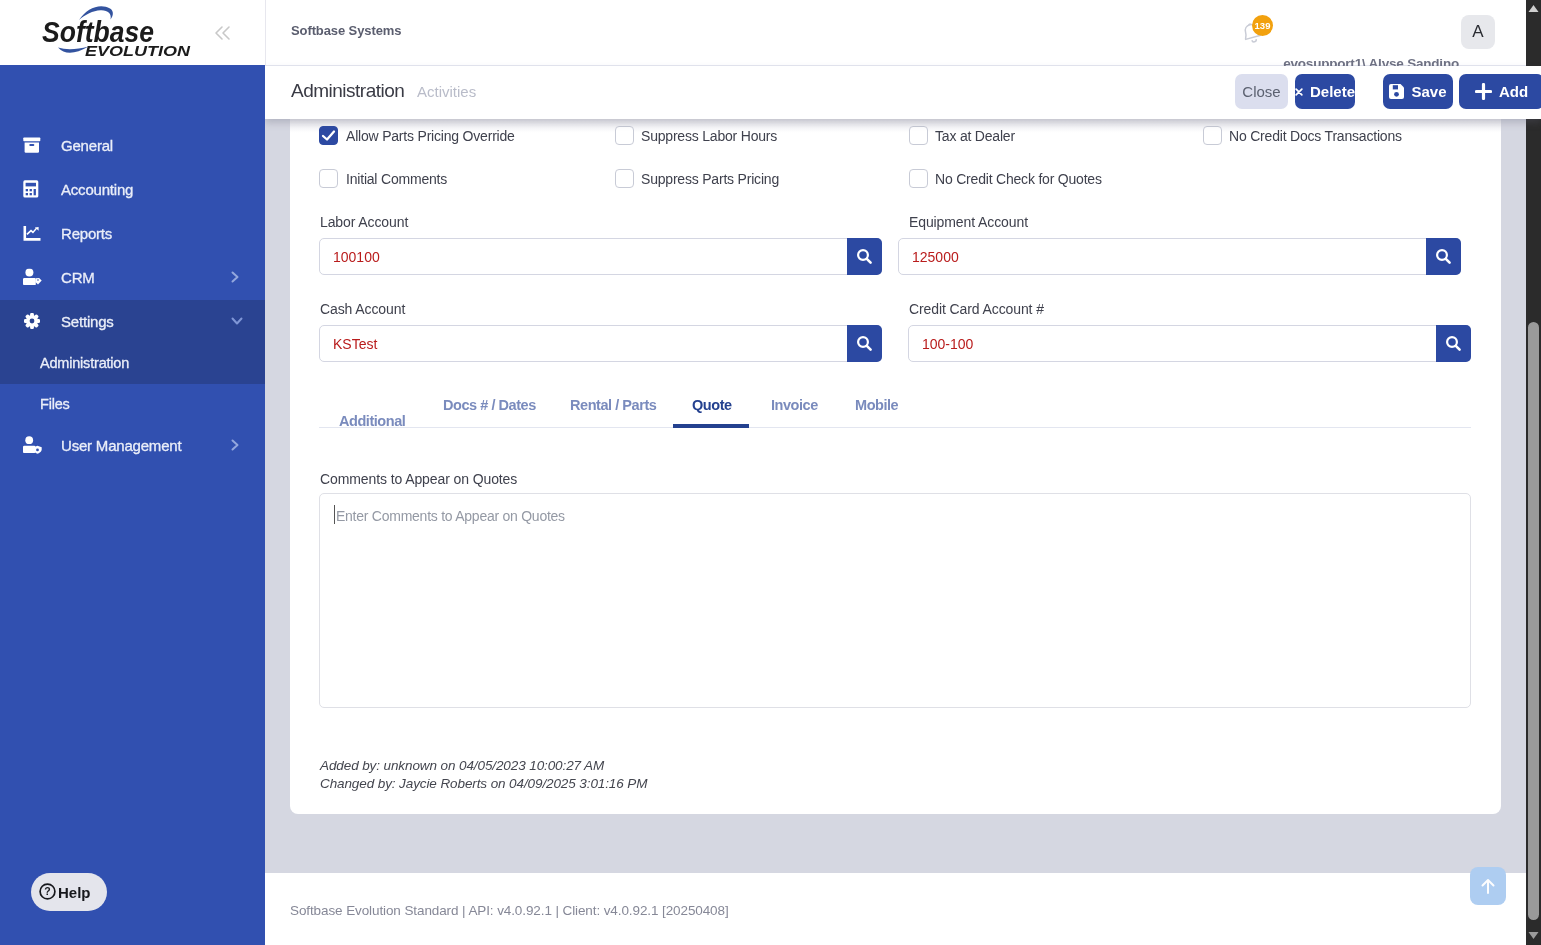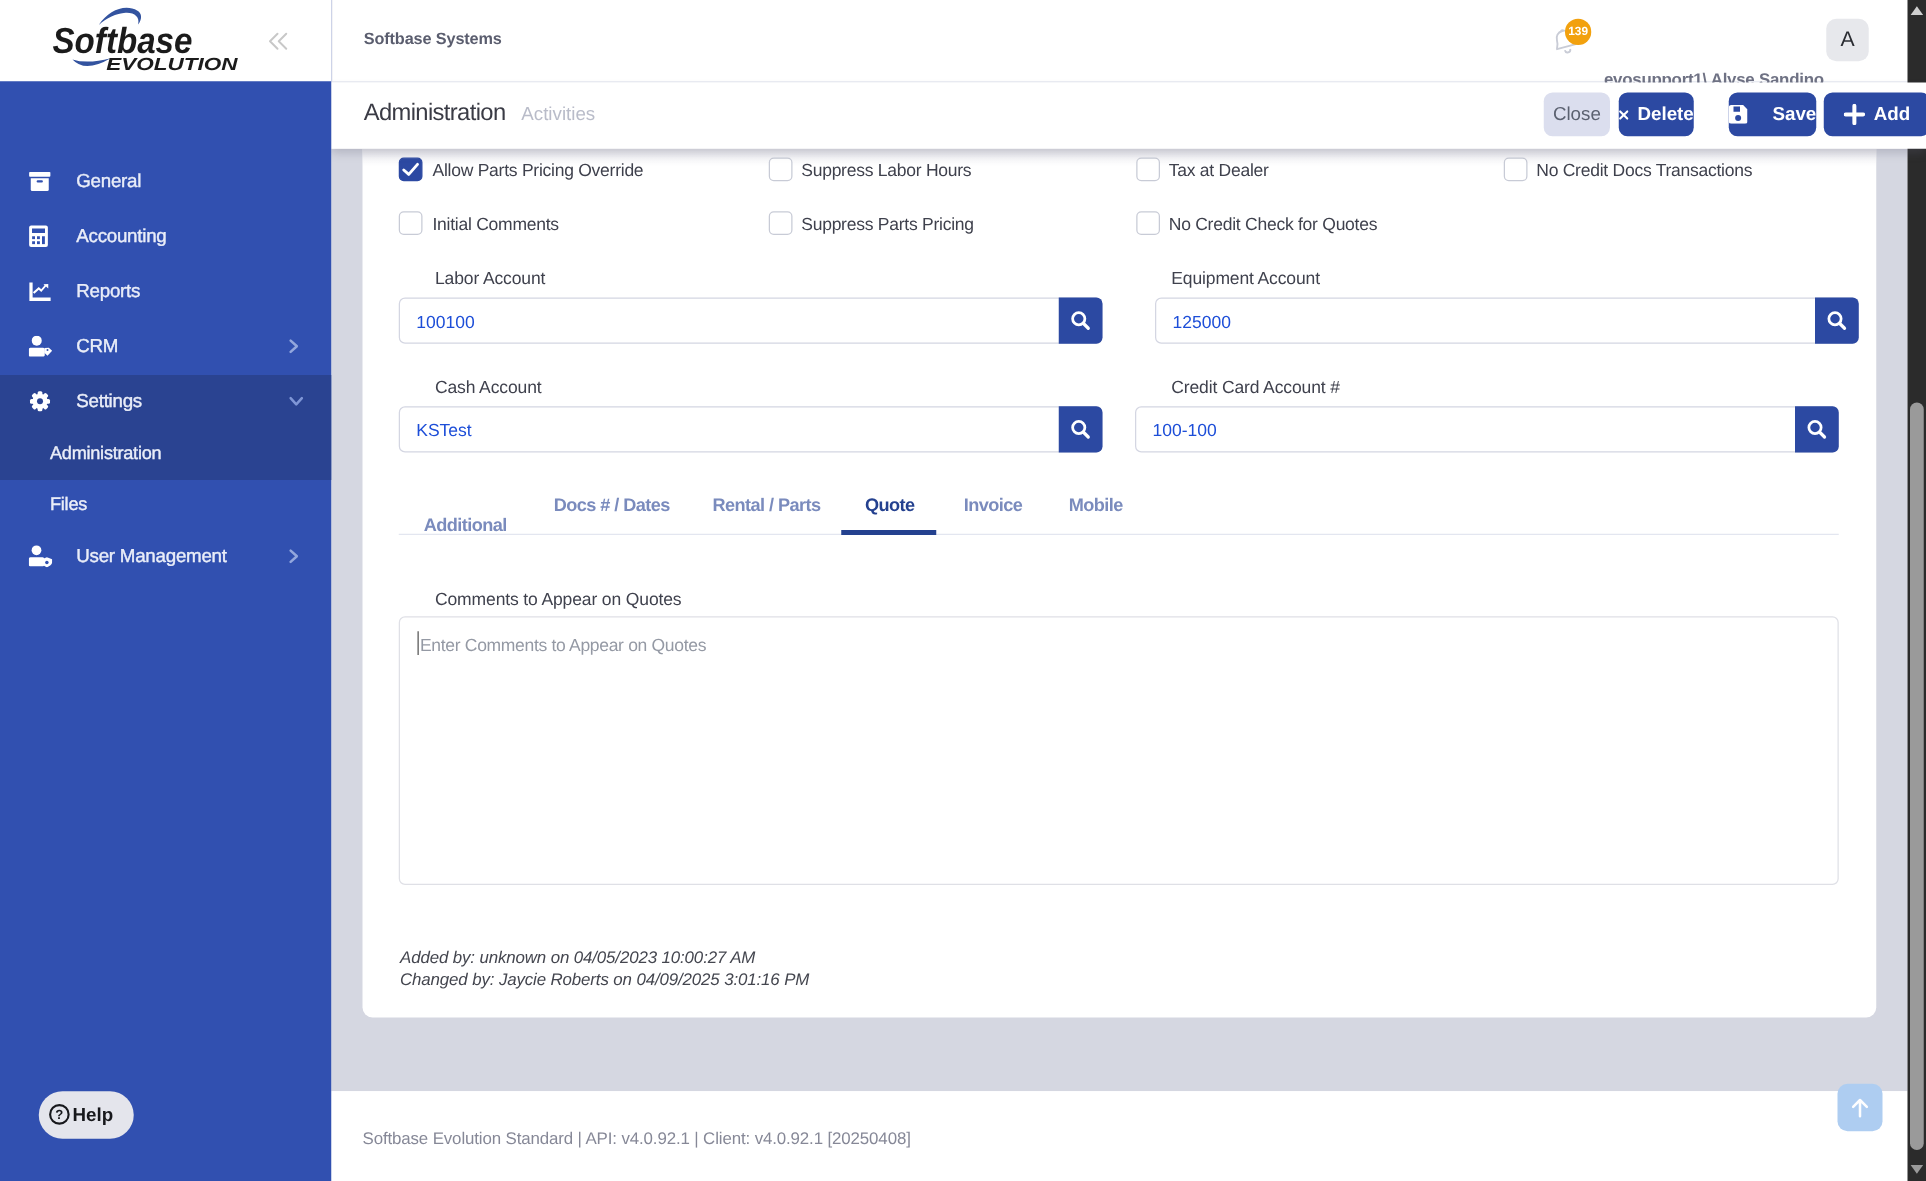--- a/index.html
+++ b/index.html
@@ -35,23 +35,23 @@
 
 
 #main { position:absolute; left:265px; top:119px; width:1261px; height:754px; background:#d5d7e1; }
 #card { position:absolute; left:25px; top:0; width:1211px; height:695px; background:#fff; border-radius:0 0 8px 8px; }
 #card-shade { position:absolute; left:0; top:0; width:100%; height:14px; background:linear-gradient(#ebebf0, rgba(255,255,255,0)); }
 
 .cklabel { font-size:14px; color:#3f414d; position:absolute; letter-spacing:-0.2px; white-space:nowrap; }
 .ckbox { position:absolute; width:19px; height:19px; border:1px solid #c8cbd6; border-radius:4px; background:#fff; }
 .ckbox.on { background:#2c49a2; border-color:#2c49a2; }
 
-.field-label { position:absolute; font-size:14px; color:#3f414d; letter-spacing:-0.1px;margin-left:28px; }
+.field-label { position:absolute; font-size:14px; color:#3f414d; letter-spacing:-0.1px; }
 .input { position:absolute; width:563px; height:37px; border:1px solid #d4d6e2; border-radius:5px; background:#fff; }
-.input .val { position:absolute; left:13px; top:10px; font-size:14px; color:#1d4ed8; }
+.input .val { position:absolute; left:13px; top:10px; font-size:14px; color:#b91c1c; }
 .sbtn { position:absolute; right:-1px; top:-1px; width:35px; height:37px; background:#2c49a2; border-radius:0 5px 5px 0; }
 .sbtn svg { position:absolute; left:9px; top:10px; }
 
 .tab { position:absolute; font-size:14.5px; font-weight:bold; color:#7a8bbd; letter-spacing:-0.45px; white-space:nowrap; }
 #tabline { position:absolute; left:29px; top:308px; width:1152px; height:1px; background:#e3e6f0; }
 #tabactive { position:absolute; left:383px; top:305px; width:76px; height:3.5px; background:#24418f; }
 
 #ta { position:absolute; left:29px; top:374px; width:1152px; height:215px; border:1px solid #dfe0e6; border-radius:5px; }
 #ta .ph { position:absolute; left:16px; top:14px; font-size:14px; color:#9499a4; letter-spacing:-0.25px; }
 #cursor { position:absolute; left:14px; top:11px; width:1px; height:19px; background:#555; }
@@ -193,21 +193,21 @@
   <div id="hdr">
     <div id="hdr-title">Administration</div>
     <div id="hdr-sub">Activities</div>
     <div class="btn" style="left:925px; width:53px; background:#dbdeee; color:#5b6170; font-weight:normal;">Close</div>
     <div class="btn" style="left:985px; width:60px;">
       <svg width="14" height="14" viewBox="0 0 14 14">
         <path d="M2 2 L12 12 M12 2 L2 12" stroke="#fff" stroke-width="3" stroke-linecap="round"></path>
       </svg>
       <span>Delete</span>
     </div>
-    <div class="btn" style="left:1073px; width:70px;justify-content:space-between;">
+    <div class="btn" style="left:1073px; width:70px;">
       <svg width="15" height="15" viewBox="0 0 15 15">
         <path d="M0 2 a2 2 0 0 1 2-2 h9.5 L15 3.5 V13 a2 2 0 0 1 -2 2 H2 a2 2 0 0 1 -2-2 Z" fill="#fff"></path>
         <rect x="3.8" y="1.2" width="5.2" height="4.2" fill="#2c49a2"></rect>
         <circle cx="7.5" cy="10.3" r="2.4" fill="#2c49a2"></circle>
       </svg>
       <span>Save</span>
     </div>
     <div class="btn" style="left:1149px; width:85px;">
       <svg width="17" height="17" viewBox="0 0 17 17">
         <path d="M8.5 1.5 V15.5 M1.5 8.5 H15.5" stroke="#fff" stroke-width="3.2" stroke-linecap="round"></path>
@@ -243,21 +243,21 @@
       <div class="input" style="left:29px; top:119px;">
         <span class="val">100100</span>
         <div class="sbtn">
           <svg width="17" height="17" viewBox="0 0 17 17">
             <circle cx="7" cy="7" r="4.9" fill="none" stroke="#fff" stroke-width="2.2"></circle>
             <line x1="10.8" y1="10.8" x2="14.6" y2="14.6" stroke="#fff" stroke-width="2.6" stroke-linecap="round"></line>
           </svg>
         </div>
       </div>
       <div class="field-label" style="left:619px; top:95px;">Equipment Account</div>
-      <div class="input" style="left:634px; top:119px;text-align:right;">
+      <div class="input" style="left:608px; top:119px;text-align:right;">
         <span class="val">125000</span>
         <div class="sbtn">
           <svg width="17" height="17" viewBox="0 0 17 17">
             <circle cx="7" cy="7" r="4.9" fill="none" stroke="#fff" stroke-width="2.2"></circle>
             <line x1="10.8" y1="10.8" x2="14.6" y2="14.6" stroke="#fff" stroke-width="2.6" stroke-linecap="round"></line>
           </svg>
         </div>
       </div>
       <div class="field-label" style="left:30px; top:182px;">Cash Account</div>
       <div class="input" style="left:29px; top:206px;">

